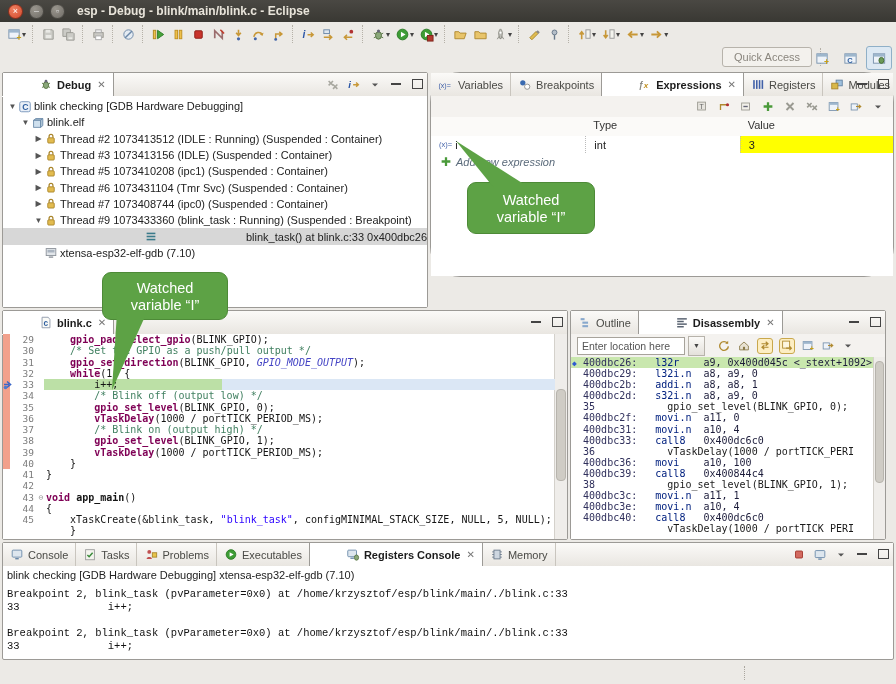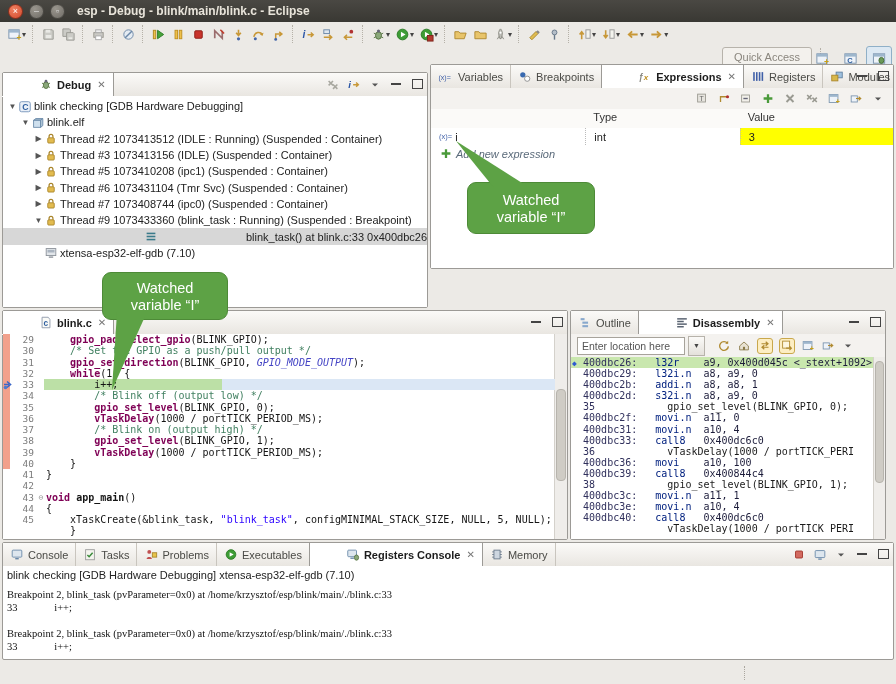--- a/index.html
+++ b/index.html
@@ -91,21 +91,21 @@
   .dmn{color:#00207f;}
   .dmark{position:absolute;left:1px;top:1px;color:#2f5bd0;font-size:8px;}
   #dis-scroll{position:absolute;right:0;top:46px;width:11px;bottom:0;background:#efedea;border-left:1px solid #d4d1cb;}
   #dis-thumb{position:absolute;left:1px;right:1px;top:4px;height:120px;background:#cfccc5;border-radius:4px;border:1px solid #b7b4ad;}
   .pressedic{background:#fdeec3;border:1px solid #c9a84c;border-radius:3px;}
 
   
   #console-status{position:absolute;left:0;top:23px;right:0;height:18px;background:#fff;border-bottom:1px solid #e0ddd7;
                   font-size:11px;color:#222;display:flex;align-items:center;padding-left:4px;}
   #console-text{position:absolute;left:0;top:41px;right:0;bottom:3px;background:#fff;
-                font-family:Liberation Serif, serif;font-size:10.5px;line-height:13px;color:#111;
+                font-family:Liberation Mono, monospace;font-size:10.5px;line-height:13px;color:#111;
                 white-space:pre;padding:4px 0 0 4px;overflow:hidden;}
 
   #statusbar{position:absolute;left:0;top:662px;width:896px;height:22px;}
   #status-handle{position:absolute;left:744px;top:4px;height:14px;border-left:1px dotted #aaa69e;}
 
   
   .balloon{position:absolute;background:#5da245;border:1px solid #4d8a37;border-radius:9px;z-index:51;
            color:#fff;font-size:14.5px;text-align:center;display:flex;flex-direction:column;justify-content:center;gap:1px;}
   #tails{position:absolute;inset:0;z-index:52;pointer-events:none;}
   .tabicon{display:flex;align-items:center;}
@@ -489,21 +489,21 @@
               <rect x="2.5" y="3.5" width="11" height="8" fill="#e2e6ea" stroke="#8a9098"></rect>
               <rect x="4" y="5" width="8" height="3" fill="#aab4c0"></rect>
               <rect x="5.5" y="12.5" width="5" height="1.5" fill="#8a9098"></rect>
             </svg>
           </span>
           <span>xtensa-esp32-elf-gdb (7.10)</span>
         </div>
       </div>
   </div>
 
-  <div class="panel" id="expr-panel" style="left:430px;top:64px;width:464px;height:205px;">
+  <div class="panel" id="expr-panel" style="left:430px;top:72px;width:464px;height:205px;border-radius:30px;">
     <div class="tabbar" id="expr-tabbar">
         <div class="tab">
           <span class="tabicon">
             <svg width="16" height="15" viewBox="0 0 16 16">
               <text x="0" y="11.5" font-size="7.5" fill="#4060a8">(x)=</text>
             </svg>
           </span>
           <span>Variables</span>
         </div>
         <div class="tab">

